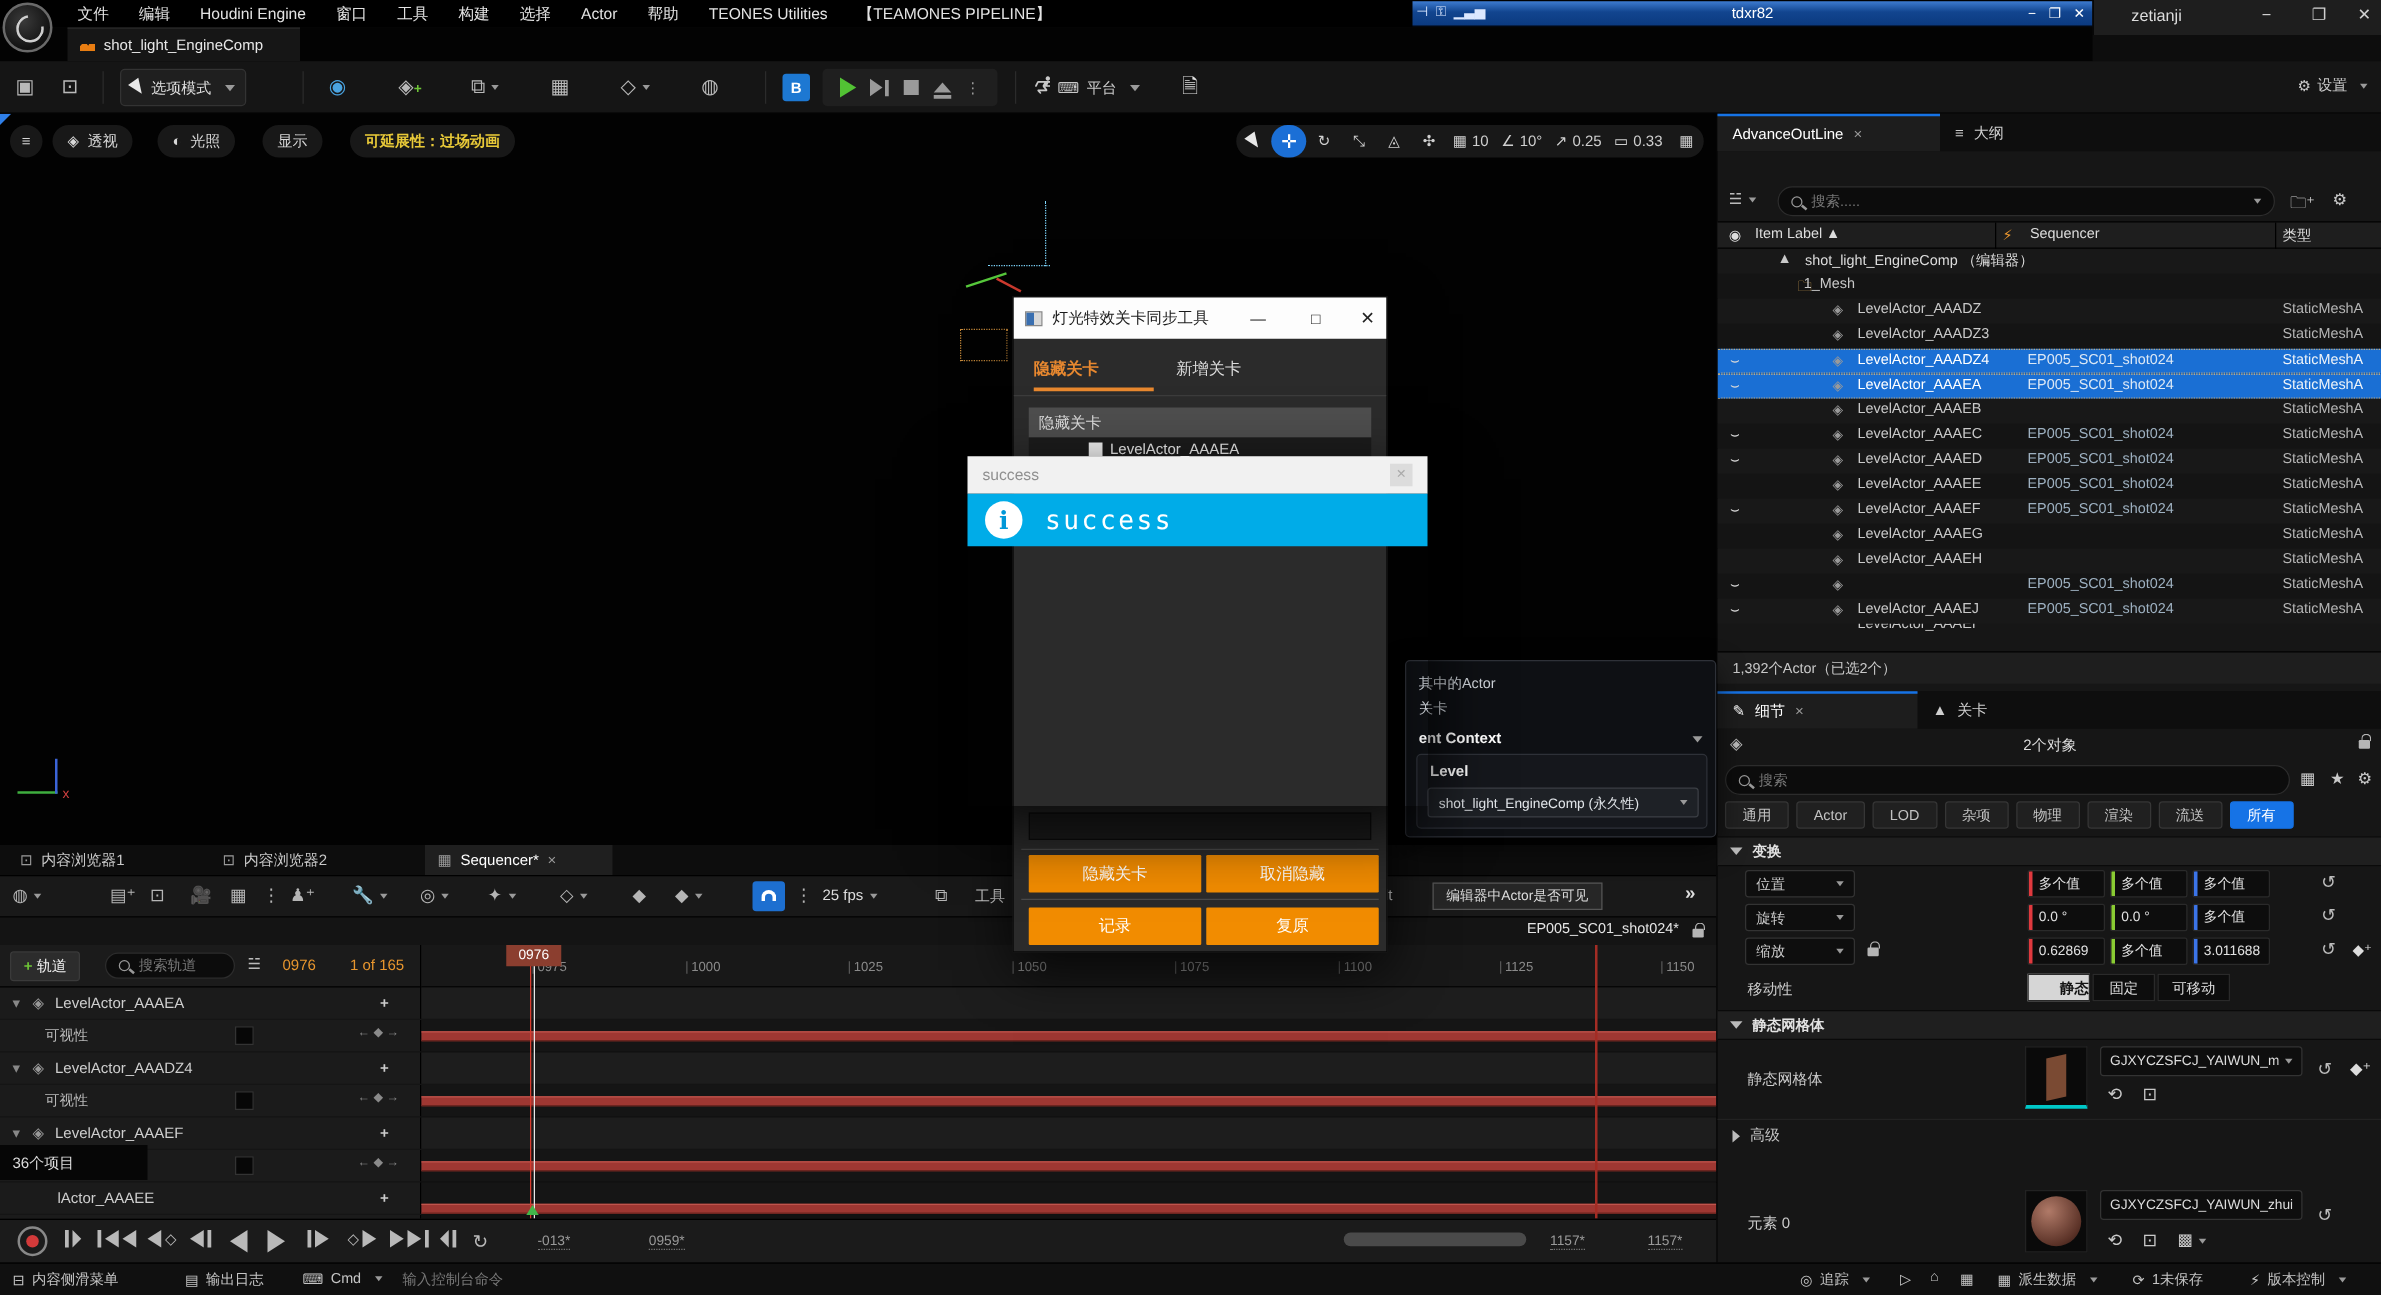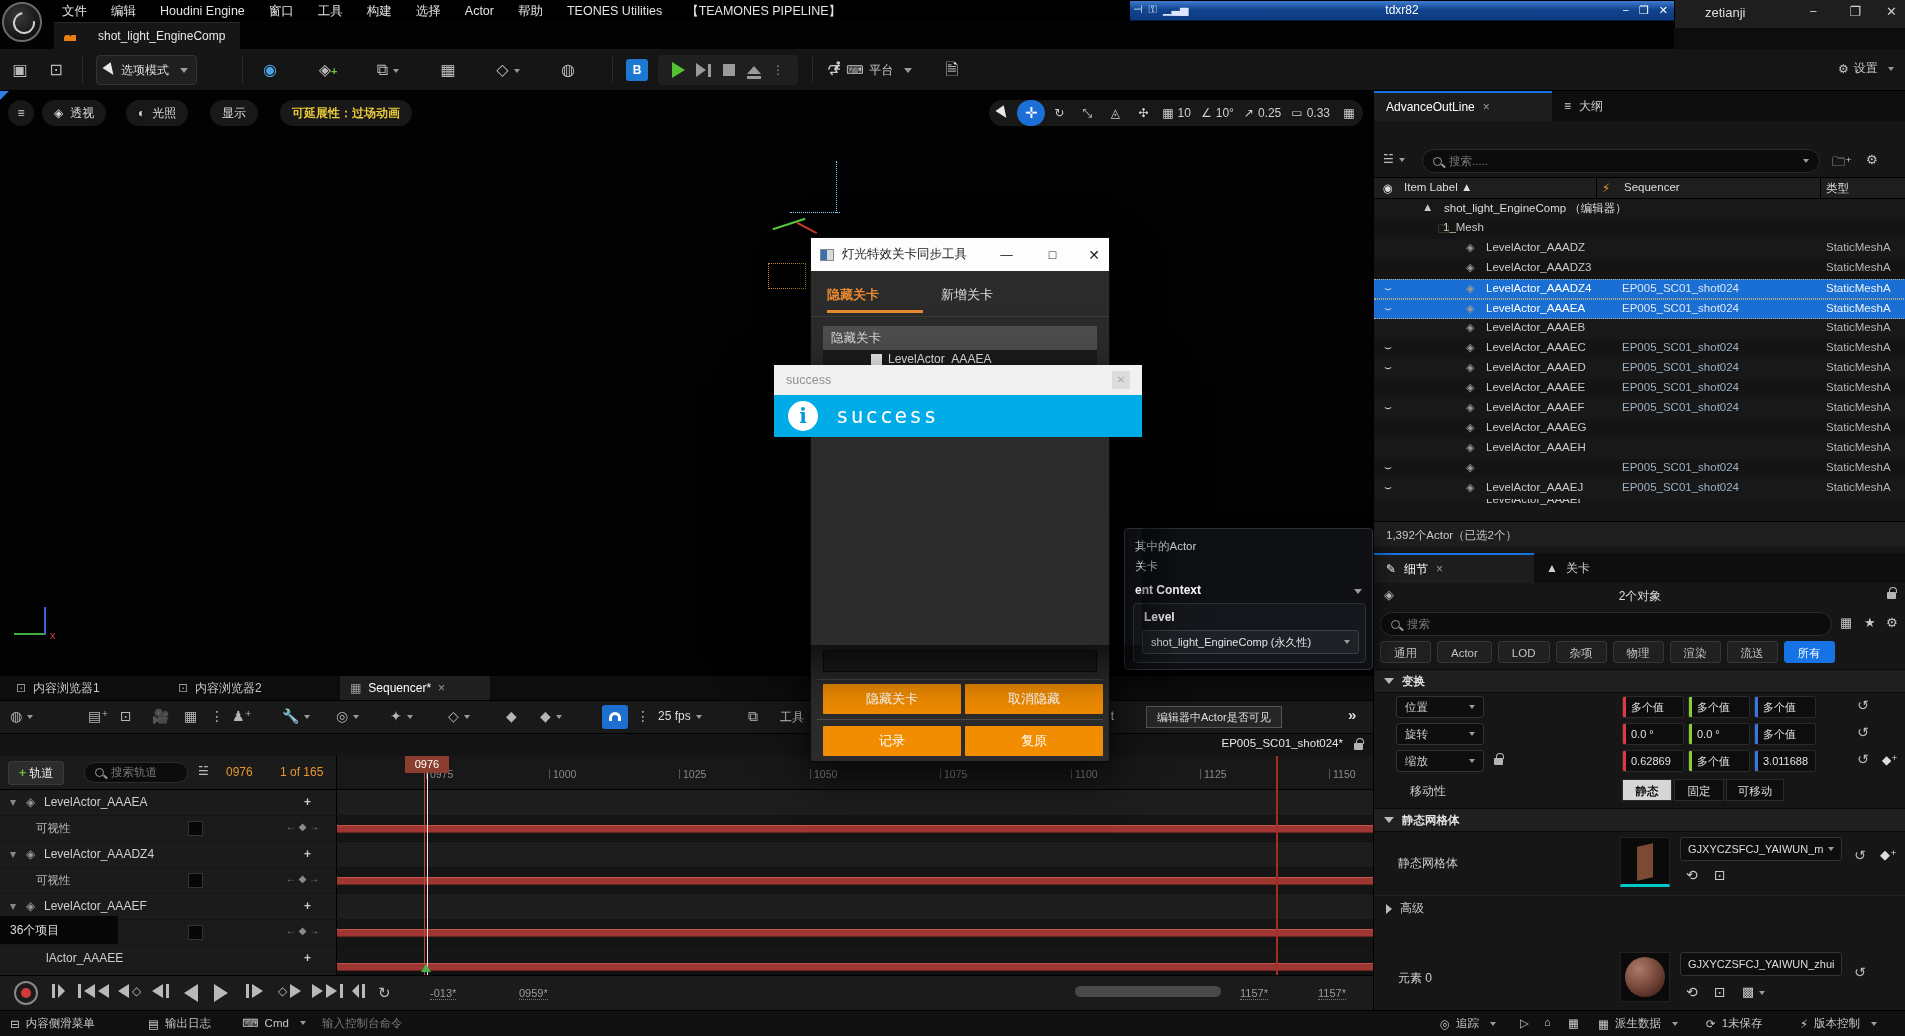--- a/index.html
+++ b/index.html
@@ -16,21 +16,21 @@
   #win-blue{left:1130px;top:1px;width:544px;height:20px;background:linear-gradient(#3d7bd0,#12458f 45%,#0b3a80);border-bottom:1px solid #061f47;color:#fff;}
   #win-blue .wb-ic{display:inline-block;margin:2px 3px 0 3px;font-size:11px;color:#dce8ff;}
   #win-blue .title{position:absolute;left:0;right:0;top:2px;text-align:center;font-size:12px;color:#fff;}
   .wb-btns{position:absolute;right:6px;top:2px;}
   .wb-btns span{display:inline-block;margin-left:10px;font-size:11px;color:#fff;}
   #win-dark{left:1674px;top:0;width:231px;height:28px;background:#1e1e1e;border-left:1px solid #000;}
   #win-dark .title{position:absolute;left:30px;top:5px;font-size:13px;color:#ddd;}
   #win-dark .wd-btn{position:absolute;top:4px;color:#cfcfcf;font-size:13px;}
   
   #tabbar{left:0;top:22px;width:1674px;height:27px;background:#030303;}
-  #asset-tab{position:absolute;left:54px;top:0;width:186px;height:27px;background:#161616;border-top:1px solid #2a2a2a;display:flex;align-items:center;padding-left:10px;gap:22px;color:#e8e8e8;font-size:12px;}
+  #asset-tab{position:absolute;left:54px;top:0;width:186px;height:27px;background:#161616;border-top:1px solid #2a2a2a;display:flex;align-items:center;padding-left:10px;gap:7px;color:#e8e8e8;font-size:12px;}
   .chart-ic{display:inline-block;width:12px;height:10px;background:linear-gradient(transparent 40%,#e87d12 40%);clip-path:polygon(0 100%,0 60%,30% 20%,55% 55%,80% 0,100% 35%,100% 100%);}
   
   #toolbar{left:0;top:49px;width:1905px;height:42px;background:#151515;border-bottom:1px solid #000;}
   .tb-ic{position:absolute;top:9px;width:24px;height:24px;color:#b9b9b9;font-size:16px;text-align:center;line-height:24px;}
   .tb-group{position:absolute;top:6px;height:30px;background:#1f1f1f;border:1px solid #333;border-radius:4px;display:flex;align-items:center;padding:0 8px;gap:6px;color:#ddd;}
   .tb-sep{position:absolute;top:8px;width:1px;height:26px;background:#2b2b2b;}
   .play-tri{width:0;height:0;border-top:8px solid transparent;border-bottom:8px solid transparent;border-left:13px solid #52c234;}
   .step-ic{display:flex;align-items:center;gap:2px;}
   .step-ic .t{width:0;height:0;border-top:7px solid transparent;border-bottom:7px solid transparent;border-left:10px solid #9a9a9a;}
   .step-ic .b{width:3px;height:13px;background:#9a9a9a;}
@@ -422,22 +422,22 @@
           </div>
           <div style="position: absolute; left: 120px; top: 6px;"><span class="lock"></span></div>
           <div class="vbox" style="left: 248px;"><i style="background: rgb(224, 57, 62);"></i><span>0.62869</span></div>
           <div class="vbox" style="left: 314px;"><i style="background: rgb(138, 204, 51);"></i><span>多个值</span></div>
           <div class="vbox" style="left: 380px;"><i style="background: rgb(59, 116, 232);"></i><span>3.011688</span></div>
           <div class="reset-ic" style="left: 483px;">↺</div>
           <div style="position: absolute; left: 508px; top: 5px; color: rgb(221, 221, 221); font-size: 12px;">◆⁺</div>
         </div>
       </div>
     <div class="abs xrow" style="left:0;top:224px;width:532px;">
-      <span class="abs" style="left:36px;top:6px;color:#ccc;">移动性</span>
-      <span id="mobility-segs"><div class="seg on" style="left: 248px; width: 50px;">静态</div><div class="seg" style="left: 300px; width: 50px;">固定</div><div class="seg" style="left: 352px; width: 58px;">可移动</div></span>
+      <span class="abs" style="left:24px;top:6px;color:#ccc;">移动性</span>
+      <span id="mobility-segs"><div class="seg on" style="left: 248px; width: 50px; text-align: right;">静态</div><div class="seg" style="left: 300px; width: 50px;">固定</div><div class="seg" style="left: 352px; width: 58px;">可移动</div></span>
     </div>
     <div class="sec-hdr" style="top:255px;">
       <span class="tri-d"></span>
         <span>静态网格体</span>
     </div>
     <div class="abs" style="left:0;top:280px;width:532px;height:62px;">
       <span class="abs" style="left:24px;top:22px;color:#ccc;">静态网格体</span>
       <div class="abs" style="left:246px;top:4px;width:50px;height:50px;background:#0a0a0a;border:1px solid #222;border-bottom:3px solid #00c8c8;">
         <div class="abs" style="left:16px;top:7px;width:16px;height:34px;background:#7a4a33;transform:skewY(-12deg);"></div>
       </div>

